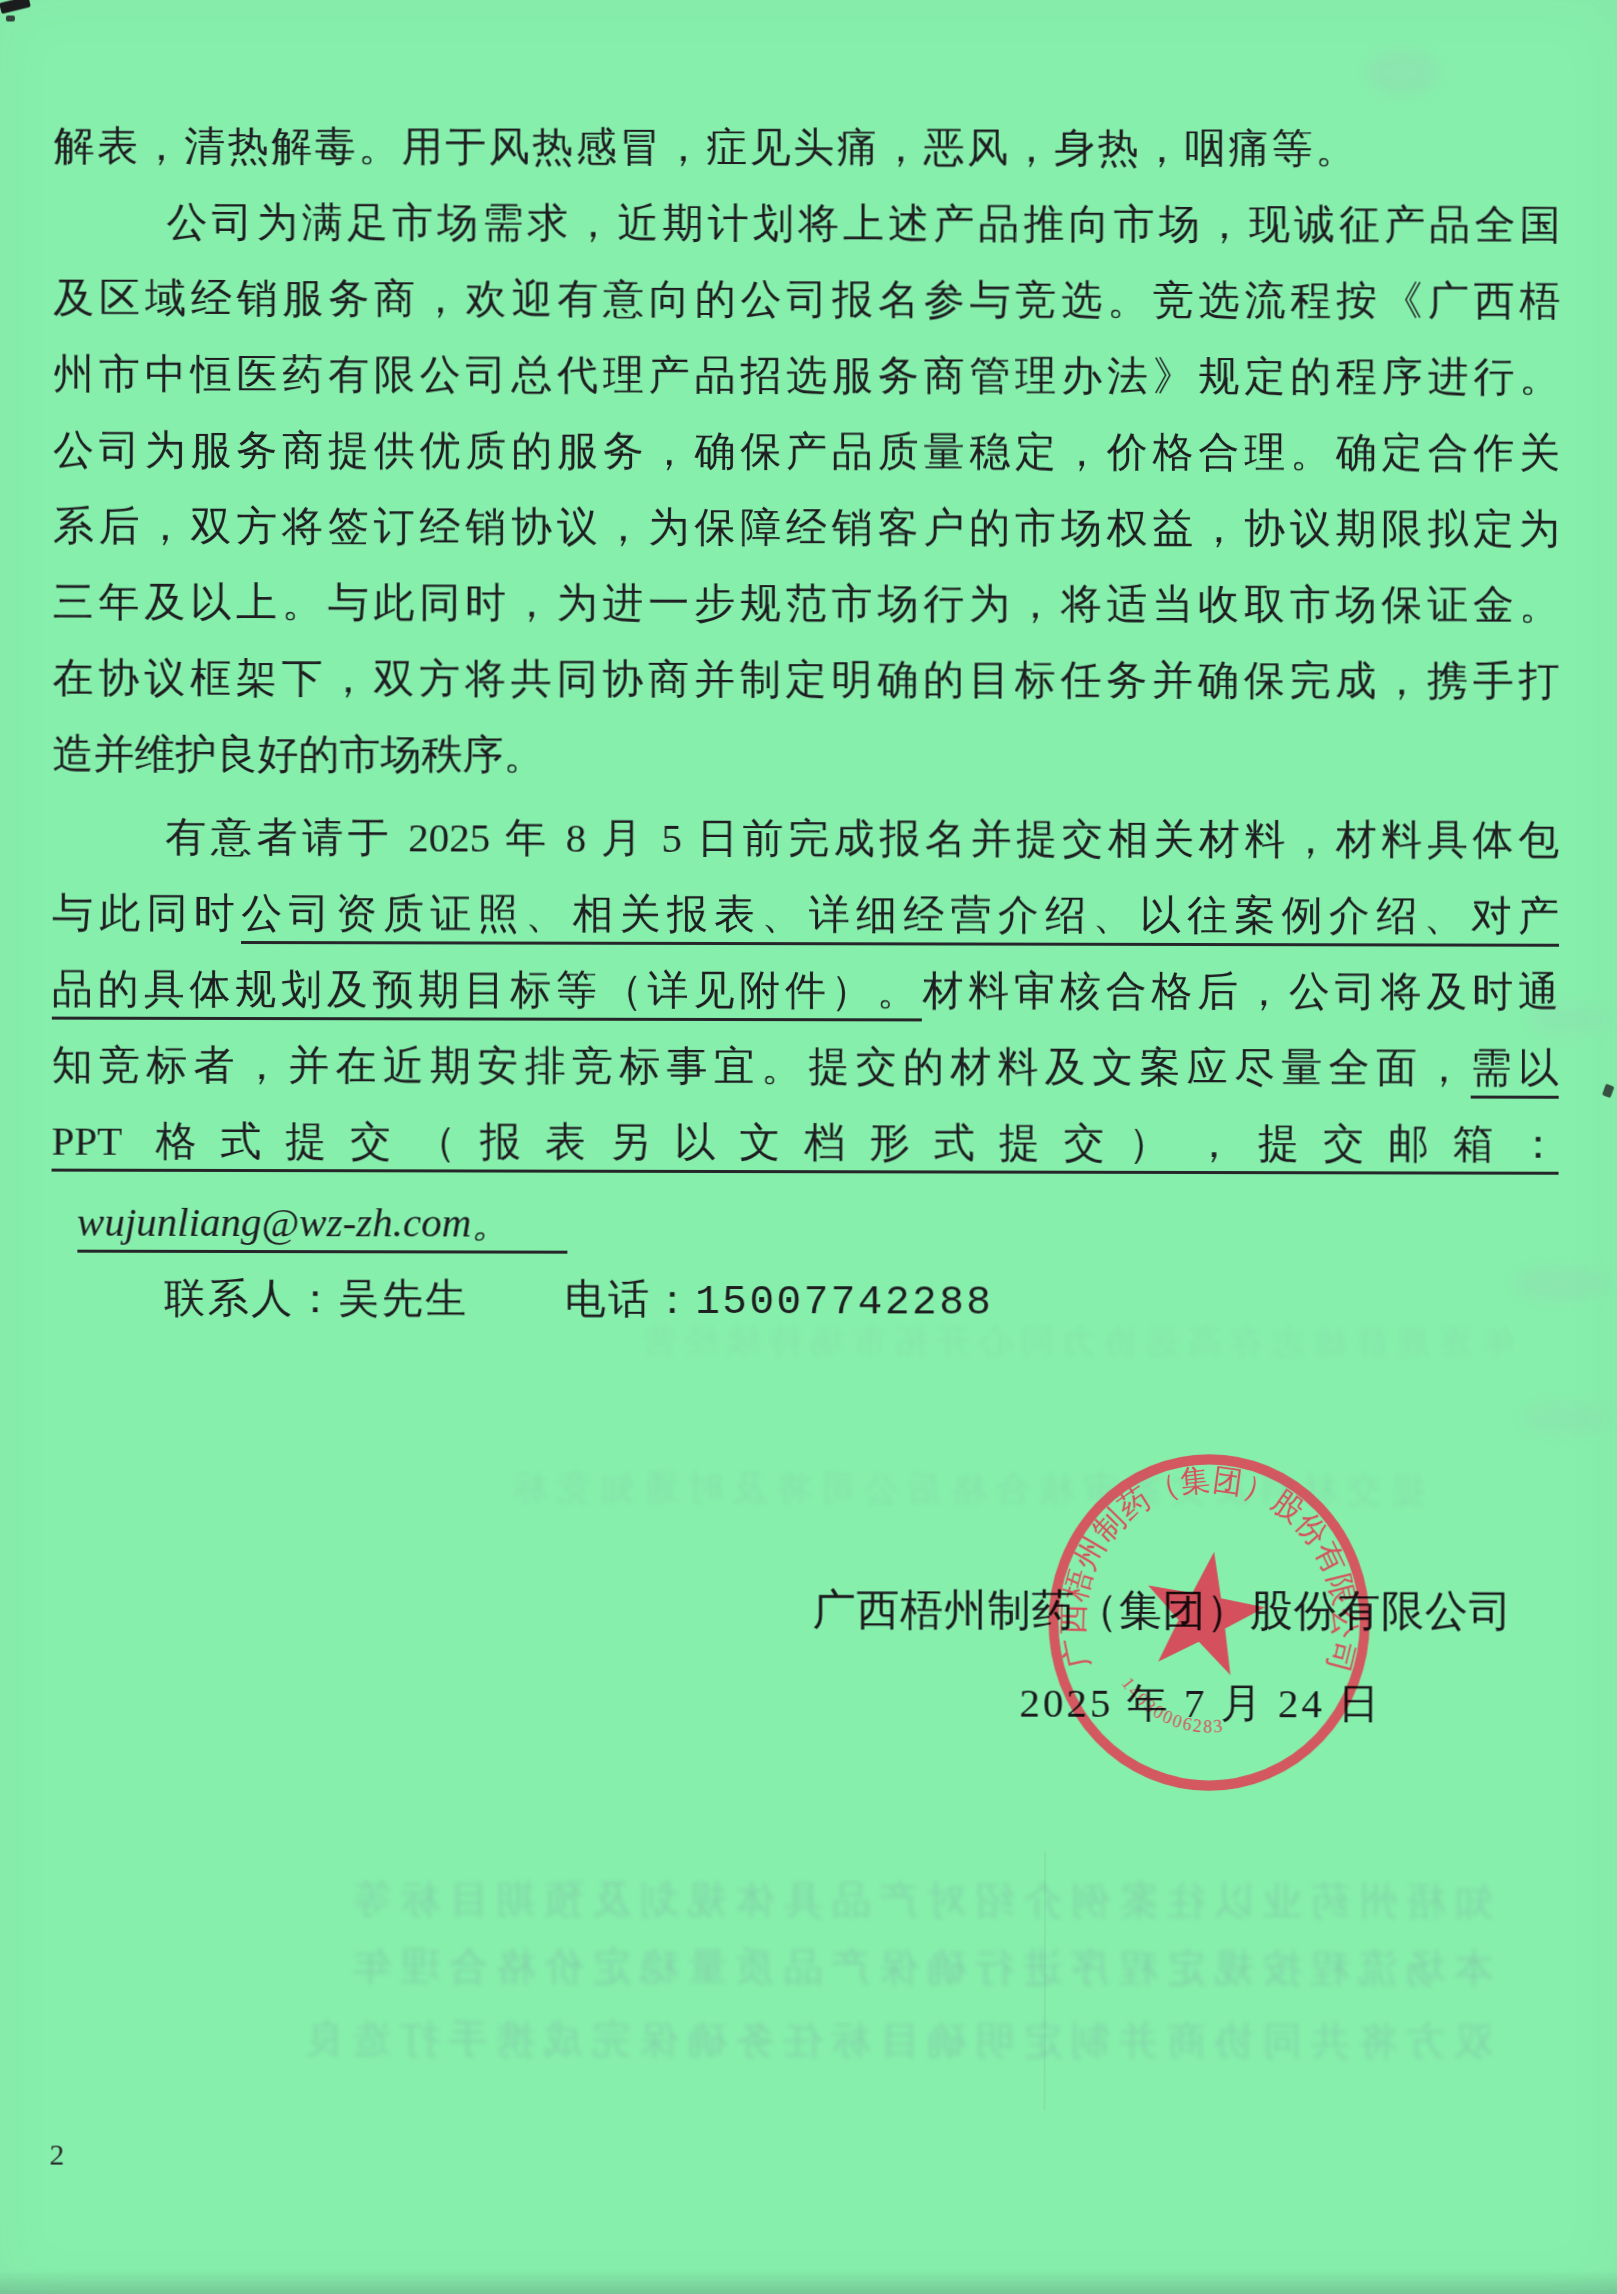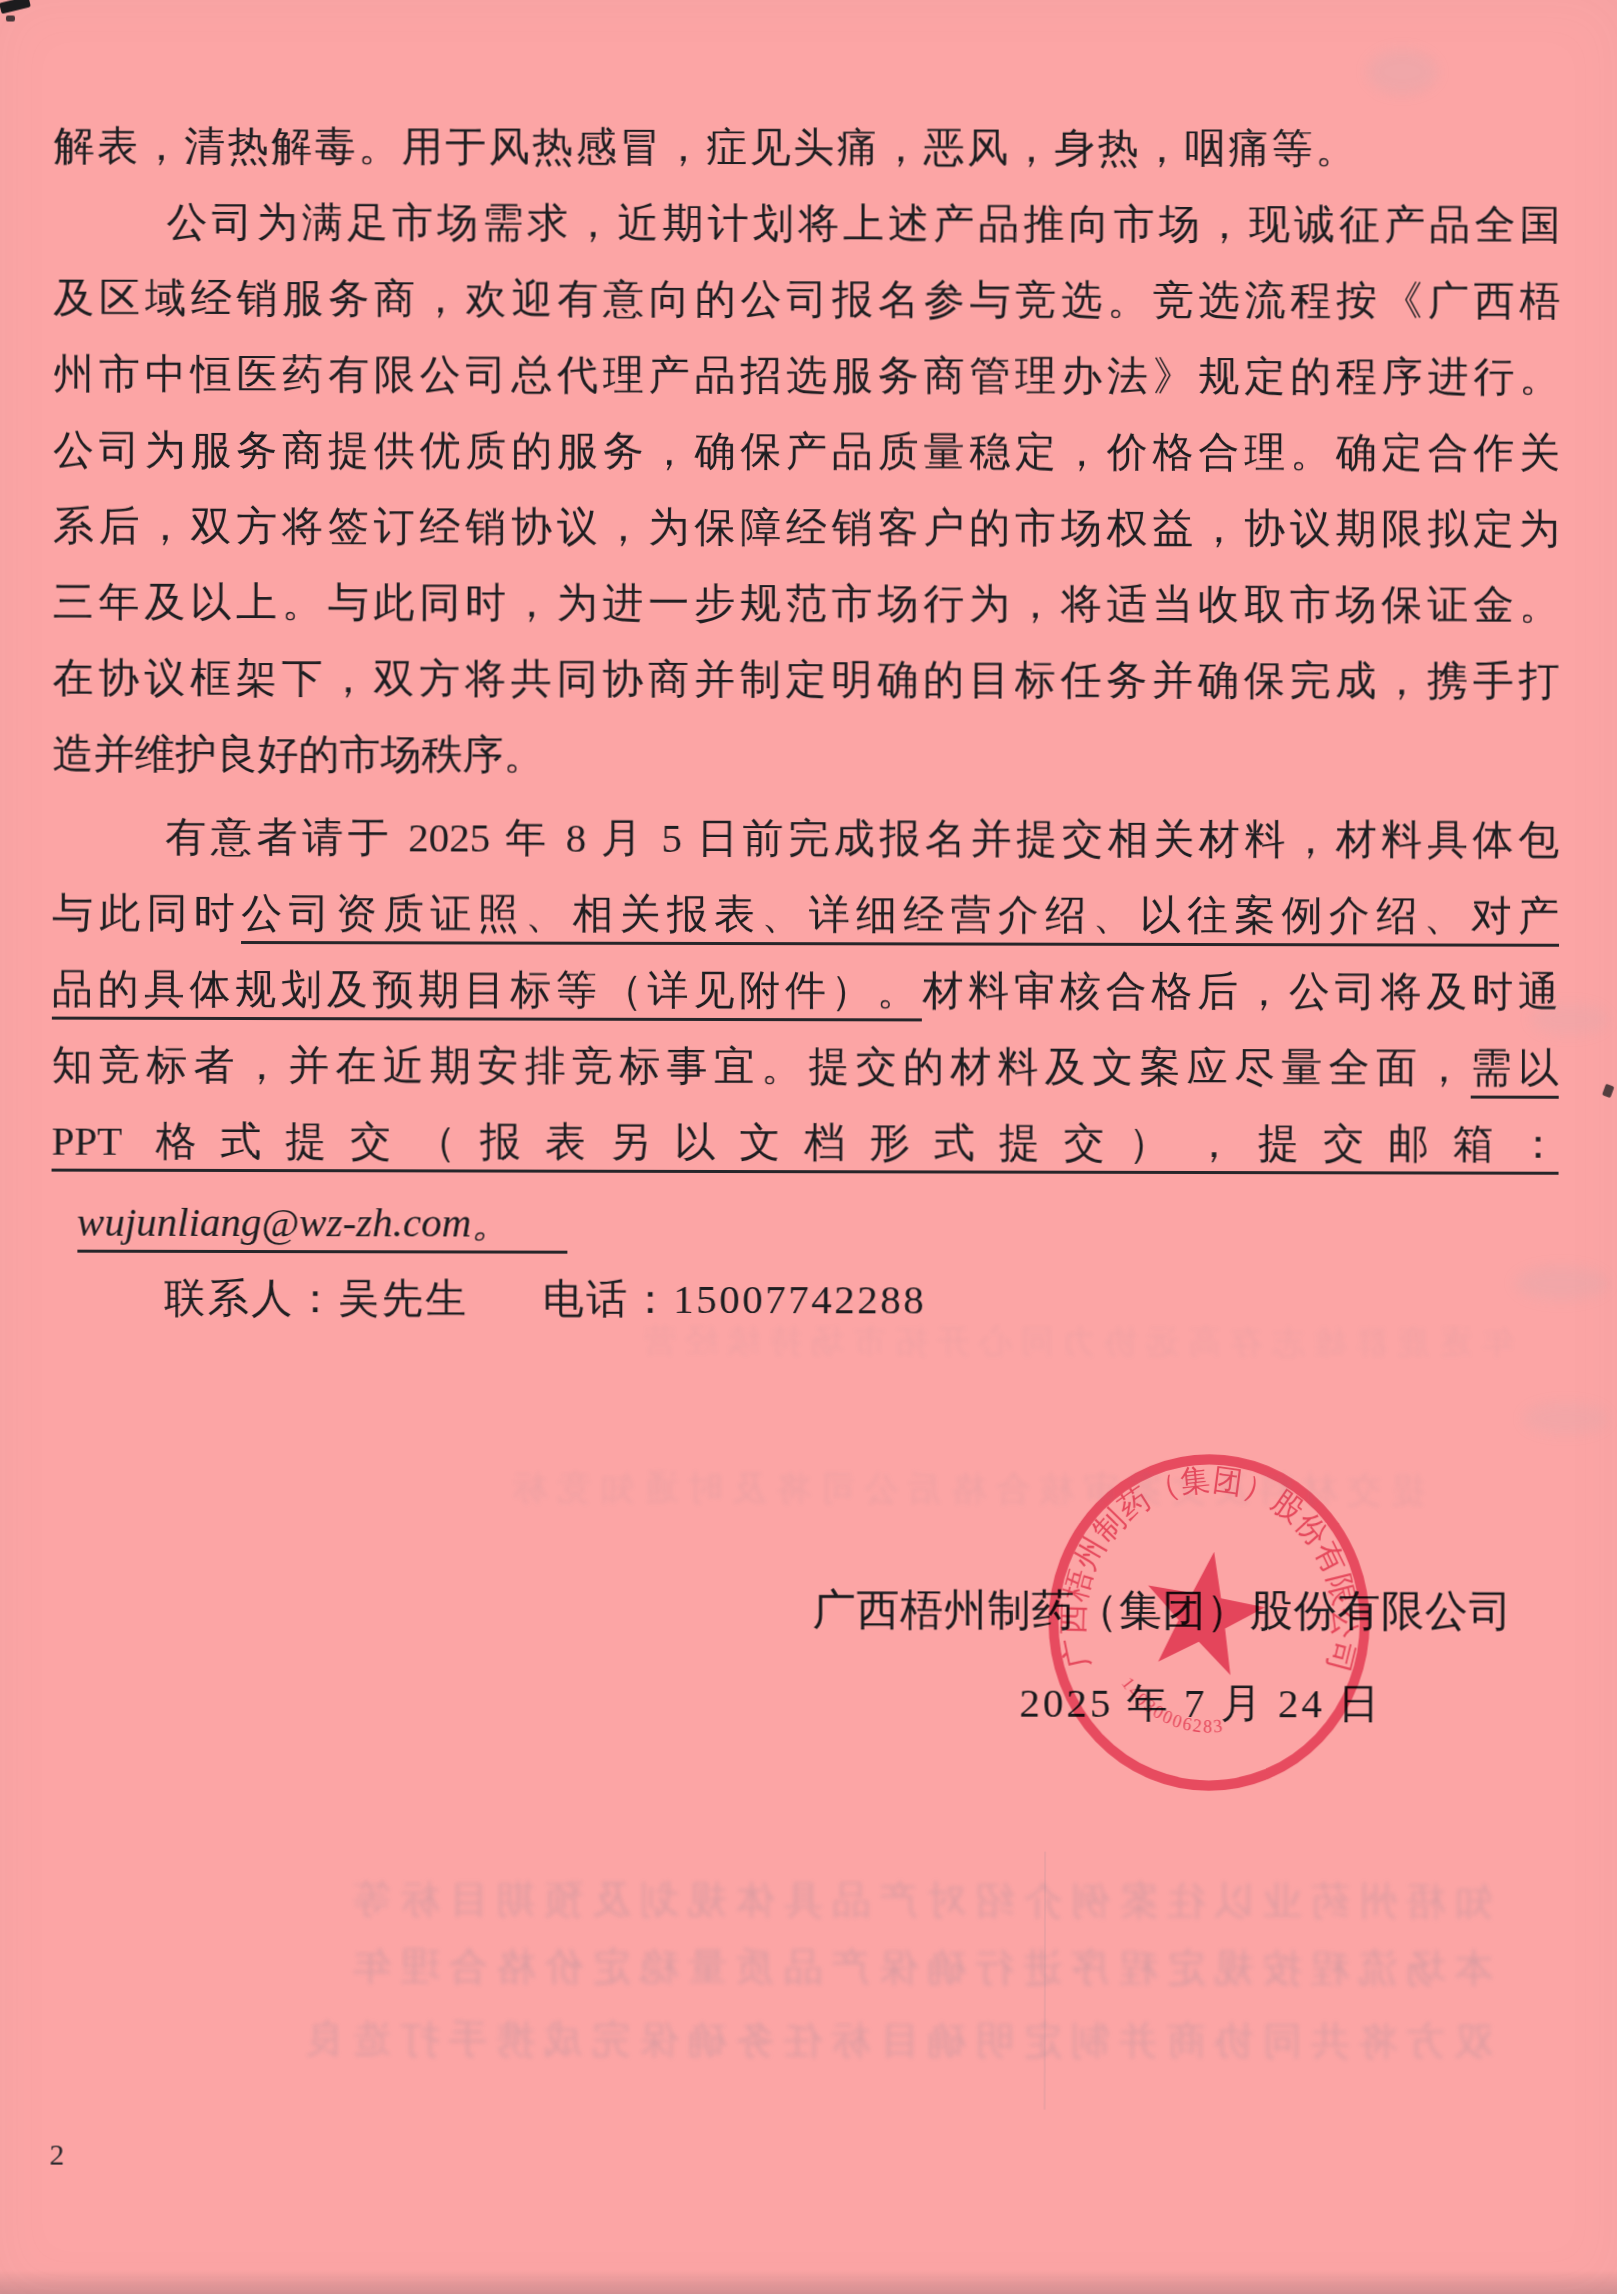--- a/index.html
+++ b/index.html
@@ -1,17 +1,17 @@
 <!DOCTYPE html>
 <html><head>
 <meta charset="utf-8">
 <style>
   html,body{margin:0;padding:0;background:#8a8a8a;}
   .page{
-    position:relative;width:1617px;height:2294px;background:#fca5a5;overflow:hidden;
+    position:relative;width:1617px;height:2294px;background:#86efac;overflow:hidden;
     font-family:"Liberation Serif","DejaVu Serif",serif;color:#1e1e21;
     box-shadow:inset 0 0 59px rgba(120,120,125,.06);
   }
   .tilt{position:absolute;inset:0;transform:rotate(0.12deg);transform-origin:15% 0;}
   .body-text{position:absolute;left:54px;top:108px;width:1507px;font-size:41px;line-height:76px;}
   .line{height:76px;white-space:normal;}
   .line.j{text-align:justify;text-align-last:justify;text-justify:inter-character;}
   .line.l{text-align:left;}
   .u{border-bottom:3.9px solid #26262a;padding-bottom:4.9px;}
   .ext{padding-right:55px;font-style:italic;}
@@ -50,21 +50,21 @@
         <div class="line j"><span>系后，双方将签订经销协议，为保障经销客户的市场权益，协议期限拟定为</span></div>
         <div class="line j"><span>三年及以上。与此同时，为进一步规范市场行为，将适当收取市场保证金。</span></div>
         <div class="line j"><span>在协议框架下，双方将共同协商并制定明确的目标任务并确保完成，携手打</span></div>
         <div class="line l"><span>造并维护良好的市场秩序。</span></div>
         <div class="line j" style="padding-left: 113px; margin-top: 6.9px;"><span>有意者请于 2025 年 8 月 5 日前完成报名并提交相关材料，材料具体包</span></div>
         <div class="line j"><span>与此同时</span><span class="u">公司资质证照、相关报表、详细经营介绍、以往案例介绍、对产</span></div>
         <div class="line j"><span class="u">品的具体规划及预期目标等（详见附件）。</span><span>材料审核合格后，公司将及时通</span></div>
         <div class="line j"><span>知竞标者，并在近期安排竞标事宜。提交的材料及文案应尽量全面，</span><span class="u">需以</span></div>
         <div class="line j"><span class="u">PPT 格式提交（报表另以文档形式提交），提交邮箱：</span></div>
         <div class="line l" style="padding-left: 25.6px; margin-top: 4.9px;"><span class="u ext">wujunliang@wz-zh.com。</span></div>
-        <div class="line l" style="padding-left: 113px; letter-spacing: 2.5px;"><span>联系人：吴先生</span><span style="margin-left: 74px;">电话：15007742288</span></div>
+        <div class="line l" style="padding-left: 113px; letter-spacing: 2.5px;"><span>联系人：吴先生</span><span style="margin-left: 96px; font-family: Liberation Mono, monospace;">电话：15007742288</span></div>
       </div>
 
     <div class="sig sig-company">广西梧州制药（集团）股份有限公司</div>
     <div class="sig sig-date">2025 年 7 月 24 日</div>
 
     <svg class="seal" viewBox="0 0 336 336" preserveAspectRatio="none">
       <ellipse cx="168" cy="168" rx="157" ry="157" fill="none" stroke="#e23950" stroke-width="10" opacity="0.9"></ellipse>
       <path id="sealTopArc" d="M 48.7 211.4 A 127 127 0 1 1 287.3 211.4" fill="none"></path>
       <path id="sealBotArc" d="M 76.2 221 A 106 106 0 0 0 259.8 221" fill="none"></path>
       <text font-size="30" fill="#e23950" letter-spacing="0.5" opacity="0.95">

